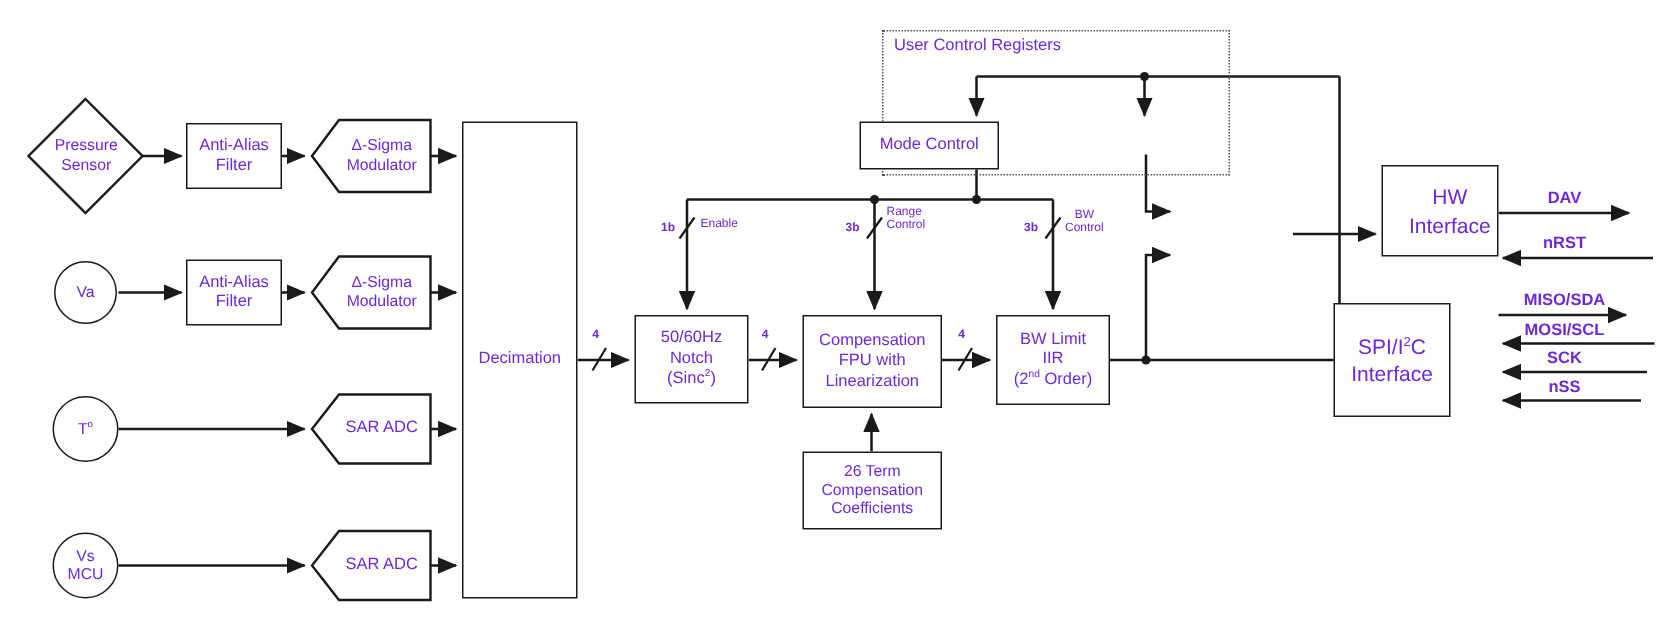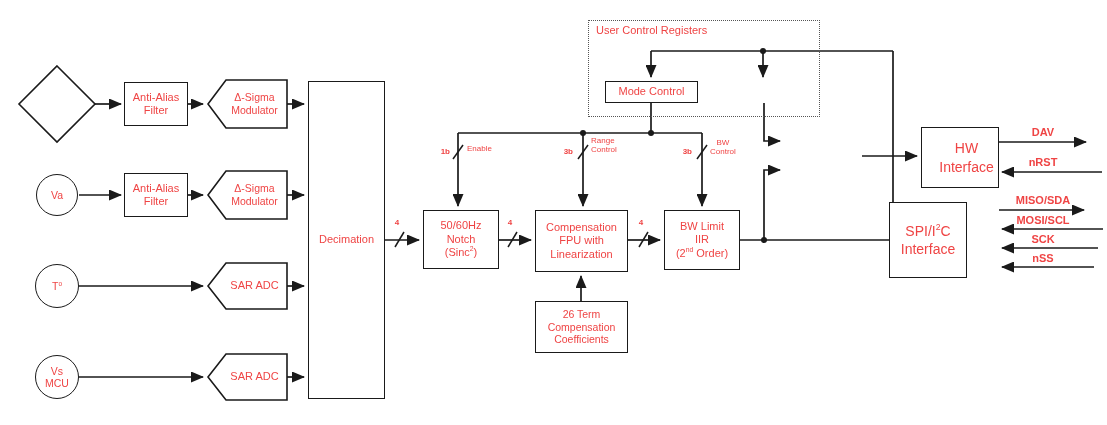--- a/index.html
+++ b/index.html
@@ -1,17 +1,17 @@
 <!DOCTYPE html>
 <html><head>
 <meta charset="utf-8">
 <style>
   html,body{margin:0;padding:0;background:#fff;}
   .canvas{position:relative;width:1107px;height:425px;background:#ffffff;
-    font-family:"Liberation Sans",sans-serif;color:#ef4444;overflow:hidden;}
+    font-family:"Liberation Sans",sans-serif;color:#6d28d9;overflow:hidden;}
   svg.layer{position:absolute;left:0;top:0;z-index:0;}
   .box{position:absolute;box-sizing:border-box;border:1.5px solid #1a1a1a;background:#ffffff;
     display:flex;flex-direction:column;align-items:center;justify-content:center;
     text-align:center;font-size:11px;line-height:1.22;z-index:1;}
   .noborder{border:none;background:transparent;z-index:2;}
   .circle{position:absolute;box-sizing:border-box;border:1.6px solid #1a1a1a;border-radius:50%;
     background:#ffffff;display:flex;flex-direction:column;align-items:center;justify-content:center;
     font-size:10.5px;line-height:1.15;z-index:1;}
   .dotted{position:absolute;box-sizing:border-box;border:1.3px dotted #555;z-index:0;}
   .lbl{position:absolute;font-size:8px;line-height:1.18;z-index:2;white-space:nowrap;}
@@ -96,20 +96,24 @@
       <polygon points="208,104 226,80 287,80 287,128 226,128"></polygon>
       <polygon points="208,195 226,171 287,171 287,219 226,219"></polygon>
       <polygon points="208,286 226,263 287,263 287,309 226,309"></polygon>
       <polygon points="208,377 226,354 287,354 287,400 226,400"></polygon>
     </g>
   </svg>
 
   <div class="dotted" style="left:588px;top:20px;width:232px;height:97px;"></div>
   <div class="grouplbl" style="left:596px;top:24px;">User Control Registers</div>
 
+  <div class="box noborder smalltxt" style="left:21px;top:86px;width:73px;height:36px;">
+    <span>Pressure</span>
+    <span>Sensor</span>
+  </div>
   <div class="circle" style="left:36px;top:174px;width:42px;height:42px;">
     <span>Va</span>
   </div>
   <div class="circle" style="left:35px;top:264px;width:44px;height:44px;">
     <span><span>T</span><sup>o</sup></span>
   </div>
   <div class="circle" style="left:35px;top:355px;width:44px;height:44px;">
     <span>Vs</span>
     <span>MCU</span>
   </div>
@@ -158,26 +162,26 @@
     <span>IIR</span>
     <span><span>(2</span><sup>nd</sup><span> Order)</span></span>
   </div>
 
   <div class="box smalltxt" style="left:535px;top:301px;width:93px;height:52px;">
     <span>26 Term</span>
     <span>Compensation</span>
     <span>Coefficients</span>
   </div>
 
-  <div class="box" style="left:605px;top:81px;width:93px;height:22px;">
+  <div class="box" style="left:573px;top:81px;width:93px;height:32px;">
     <span>Mode Control</span>
   </div>
 
 
-  <div class="box big" style="left:921px;top:127px;width:78px;height:61px;padding-left:13px;">
+  <div class="box big" style="left:921px;top:110px;width:78px;height:61px;padding-left:13px;">
     <span>HW</span>
     <span>Interface</span>
   </div>
 
   <div class="box big" style="left:889px;top:202px;width:78px;height:76px;">
     <span><span>SPI/I</span><sup>2</sup><span>C</span></span>
     <span>Interface</span>
   </div>
 
   <div class="buslbl" style="left:390px;top:218px;width:14px;">4</div>

